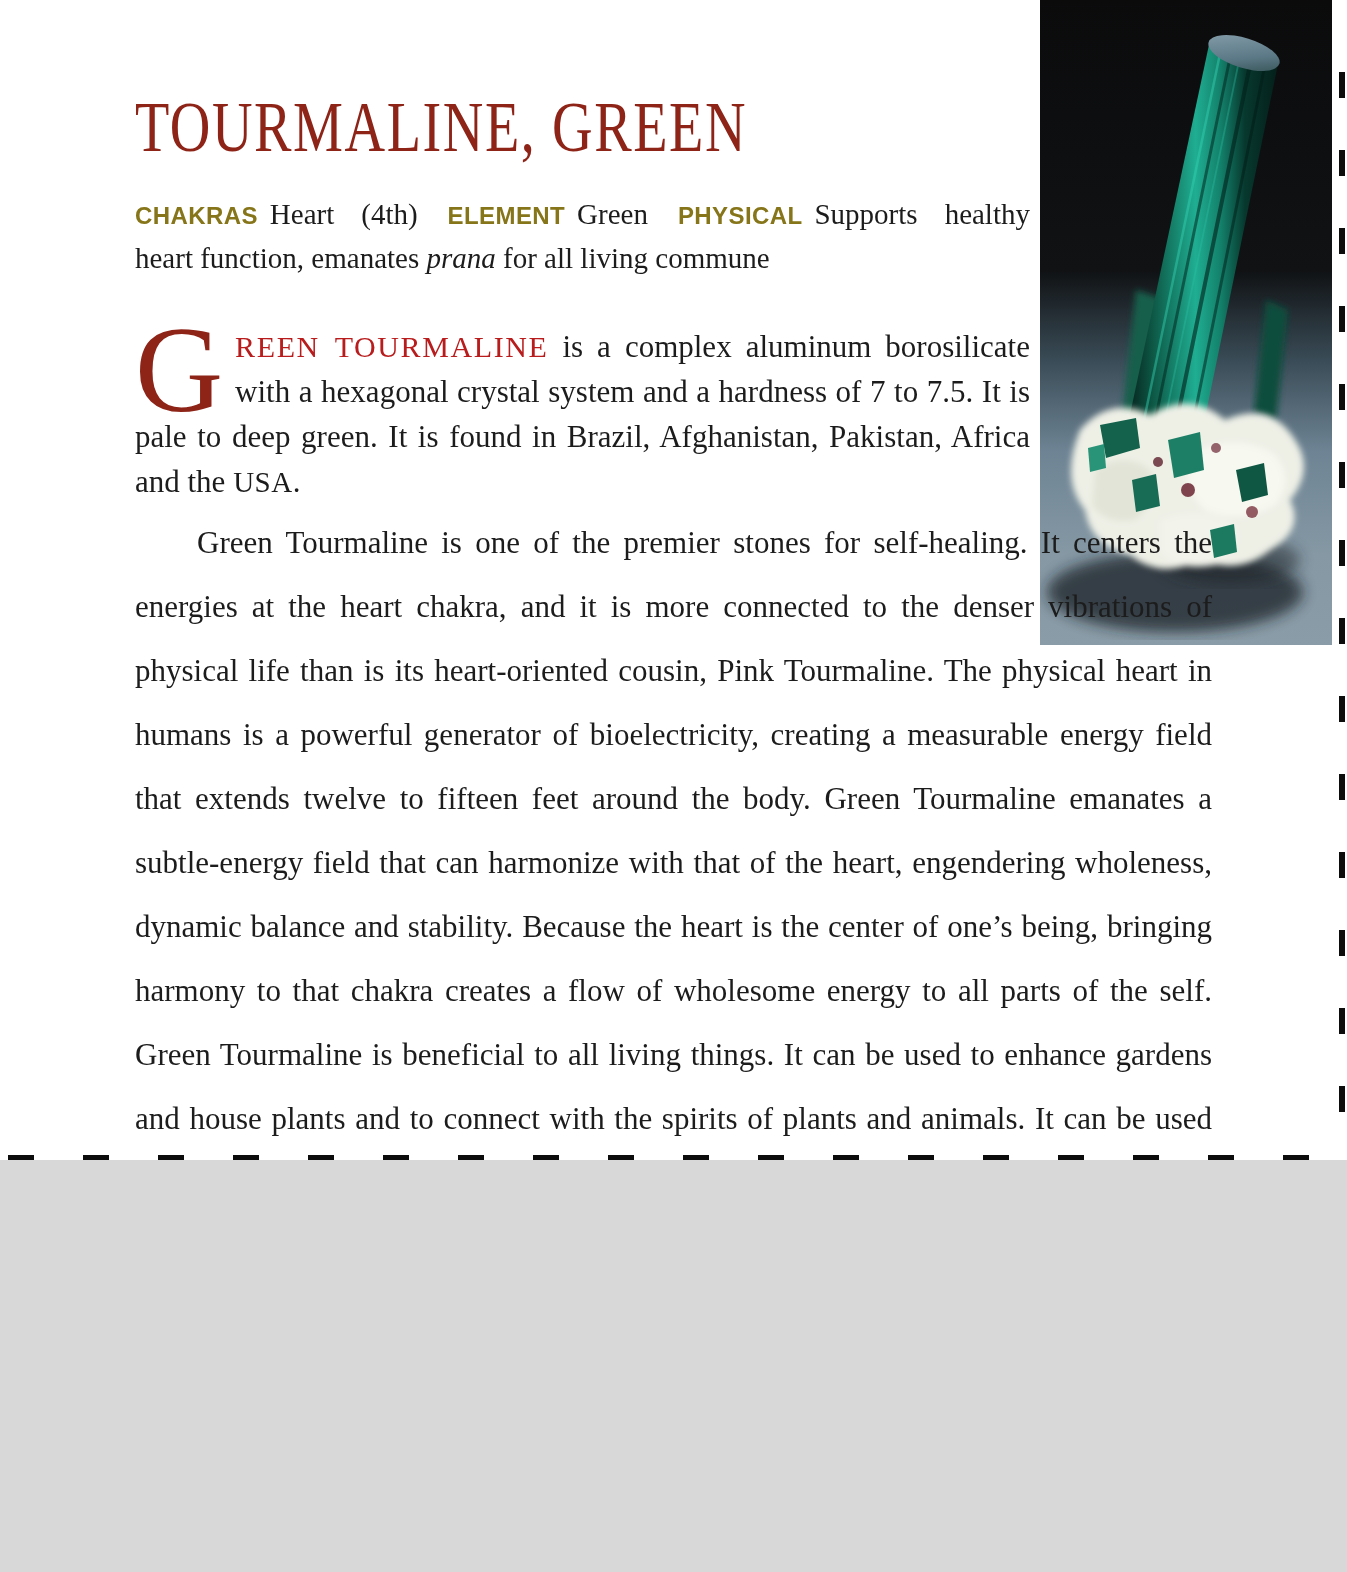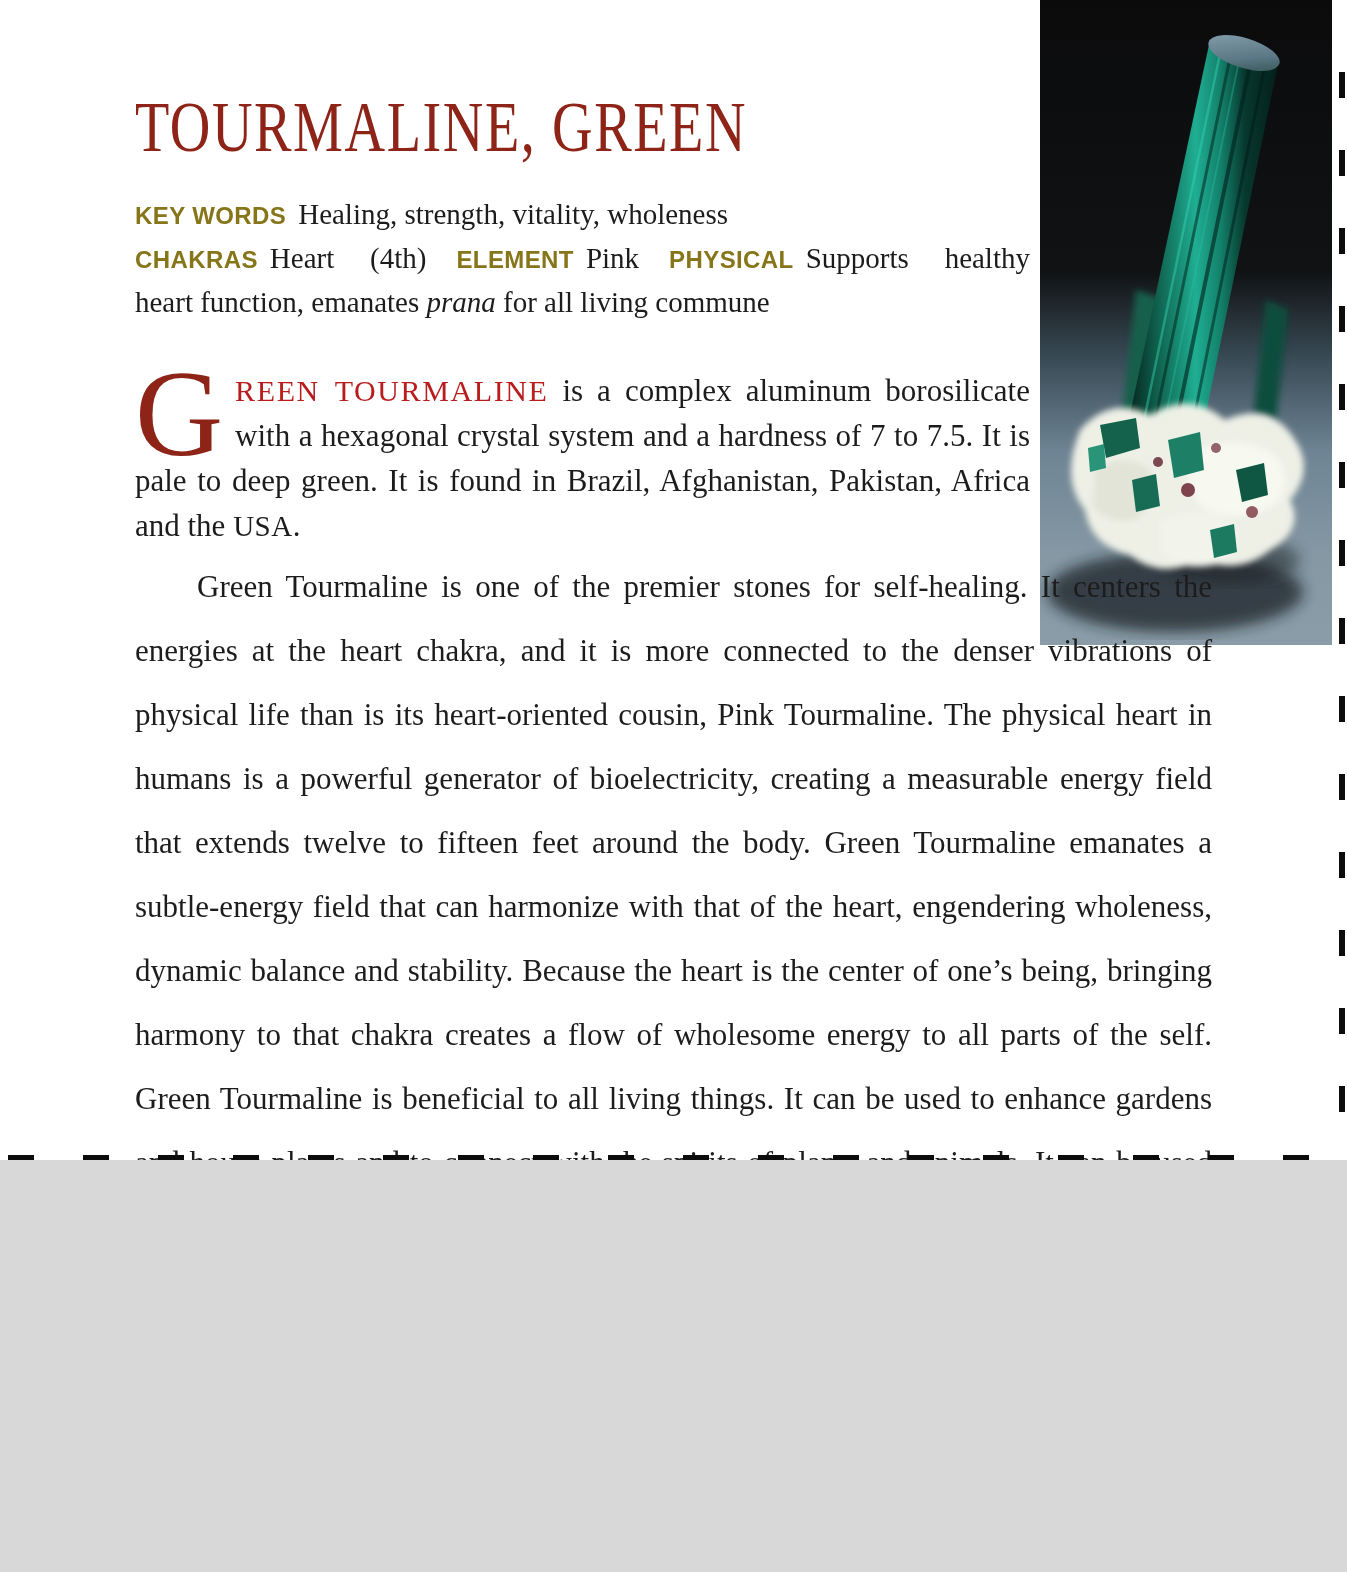--- a/index.html
+++ b/index.html
@@ -169,24 +169,21 @@
       <circle cx="176" cy="448" r="5" fill="#6b2433" opacity="0.7"></circle>
     </svg>
   </div>
 
   <div class="content">
 
     <h1 class="page-title">TOURMALINE, GREEN</h1>
 
     <div class="kw-section">
       <p class="kw-line">
-        <span class="kwl">KEY WORDS</span><span class="kwt">Healing, strength, vitality, wholeness</span>
-      </p>
-      <p class="kw-line">
-        <span class="kwl">CHAKRAS</span><span class="kwt">Heart (4th)</span><span class="kwsep"></span><span class="kwl">ELEMENT</span><span class="kwt">Pink</span><span class="kwsep"></span><span class="kwl">PHYSICAL</span><span class="kwt">Supports healthy heart function, emanates </span><span class="kwt italic">prana</span><span class="kwt"> for all living commune</span>
+        <span class="kwl">CHAKRAS</span><span class="kwt">Heart (4th)</span><span class="kwsep"></span><span class="kwl">ELEMENT</span><span class="kwt">Green</span><span class="kwsep"></span><span class="kwl">PHYSICAL</span><span class="kwt">Supports healthy heart function, emanates </span><span class="kwt italic">prana</span><span class="kwt"> for all living commune</span>
       </p>
     </div>
 
     <p class="intro">
       <span class="dropcap">G</span><span class="lead-sc">REEN TOURMALINE</span><span> is a complex aluminum borosilicate with a hexagonal crystal system and a hardness of 7 to 7.5. It is pale to deep green. It is found in Brazil, Afghanistan, Pakistan, Africa and the </span><span class="sc">USA</span><span>.</span>
     </p>
 
     <p class="body-para">Green Tourmaline is one of the premier stones for self-healing. It centers the energies at the heart chakra, and it is more connected to the denser vibrations of physical life than is its heart-oriented cousin, Pink Tourmaline. The physical heart in humans is a powerful generator of bioelectricity, creating a measurable energy field that extends twelve to fifteen feet around the body. Green Tourmaline emanates a subtle-energy field that can harmonize with that of the heart, engendering wholeness, dynamic balance and stability. Because the heart is the center of one’s being, bringing harmony to that chakra creates a flow of wholesome energy to all parts of the self. Green Tourmaline is beneficial to all living things. It can be used to enhance gardens and house plants and to connect with the spirits of plants and animals. It can be used in meditation to commune with Nature spirits. Green Tourmaline can enhance vitality and stamina, and it can evoke courage and strength. It helps spiritual people embrace and enjoy life in the physical world.</p>
 
 

